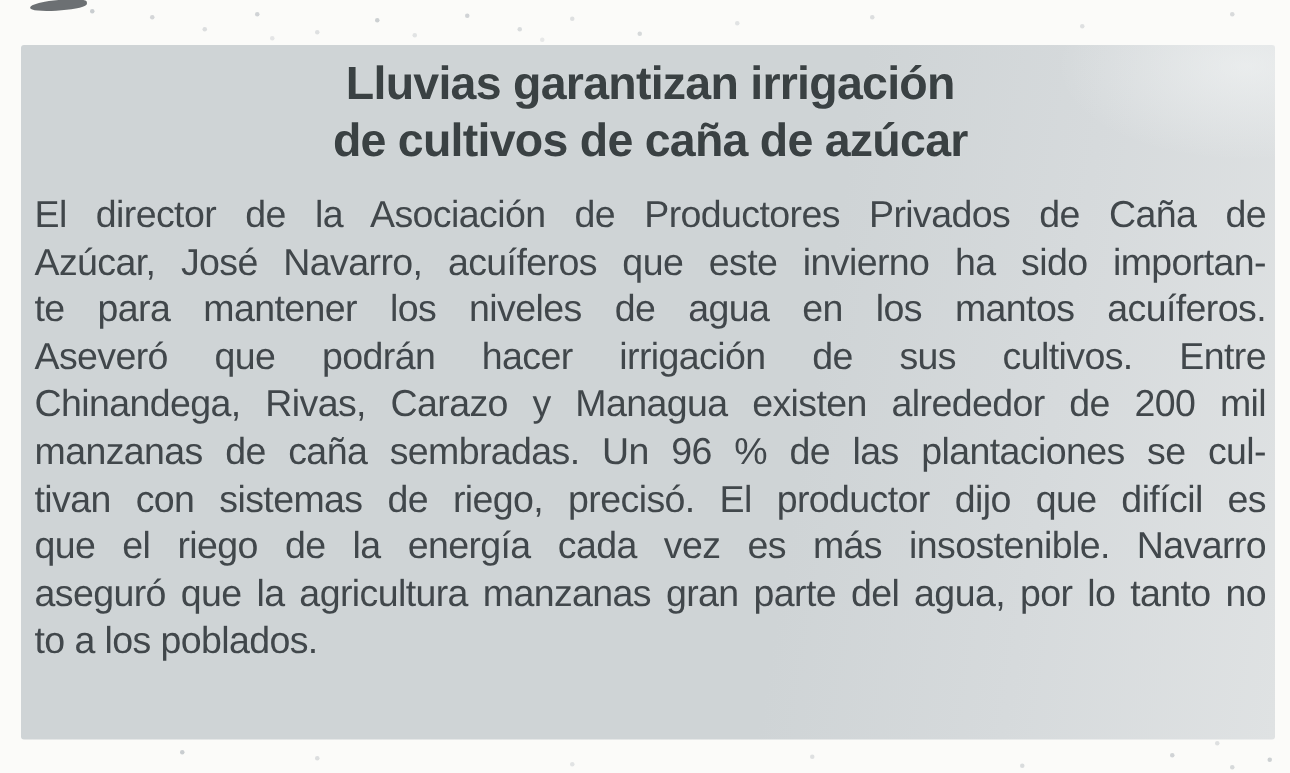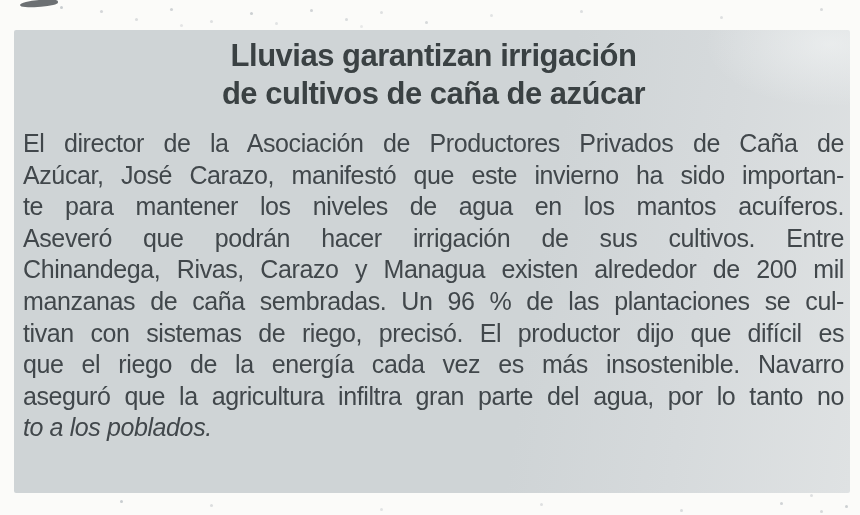--- a/index.html
+++ b/index.html
@@ -112,40 +112,39 @@
     line-height: 31.6px;
     letter-spacing: -0.4px;
   }
   .body-line {
     text-align: justify;
     text-align-last: justify;
     white-space: nowrap;
   }
   .body-line.final {
     text-align-last: left;
-    font-style: italic;
   }
 </style>
 </head>
 <body>
 
 <div class="smudge"></div>
 <div class="noise-dot"></div>
 <div class="noise-dot bottom"></div>
 
 <div class="clipping">
   <div class="headline">
     <div>Lluvias garantizan irrigación</div>
     <div>de cultivos de caña de azúcar</div>
   </div>
   <div class="body-text">
     <div class="body-line">El director de la Asociación de Productores Privados de Caña de</div>
-    <div class="body-line">Azúcar, José Carazo, manifestó que este invierno ha sido importan-</div>
+    <div class="body-line">Azúcar, José Navarro, acuíferos que este invierno ha sido importan-</div>
     <div class="body-line">te para mantener los niveles de agua en los mantos acuíferos.</div>
     <div class="body-line">Aseveró que podrán hacer irrigación de sus cultivos. Entre</div>
     <div class="body-line">Chinandega, Rivas, Carazo y Managua existen alrededor de 200 mil</div>
     <div class="body-line">manzanas de caña sembradas. Un 96 % de las plantaciones se cul-</div>
     <div class="body-line">tivan con sistemas de riego, precisó. El productor dijo que difícil es</div>
     <div class="body-line">que el riego de la energía cada vez es más insostenible. Navarro</div>
-    <div class="body-line">aseguró que la agricultura infiltra gran parte del agua, por lo tanto no</div>
+    <div class="body-line">aseguró que la agricultura manzanas gran parte del agua, por lo tanto no</div>
     <div class="body-line final">to a los poblados.</div>
   </div>
 </div>
 
 </body></html>

